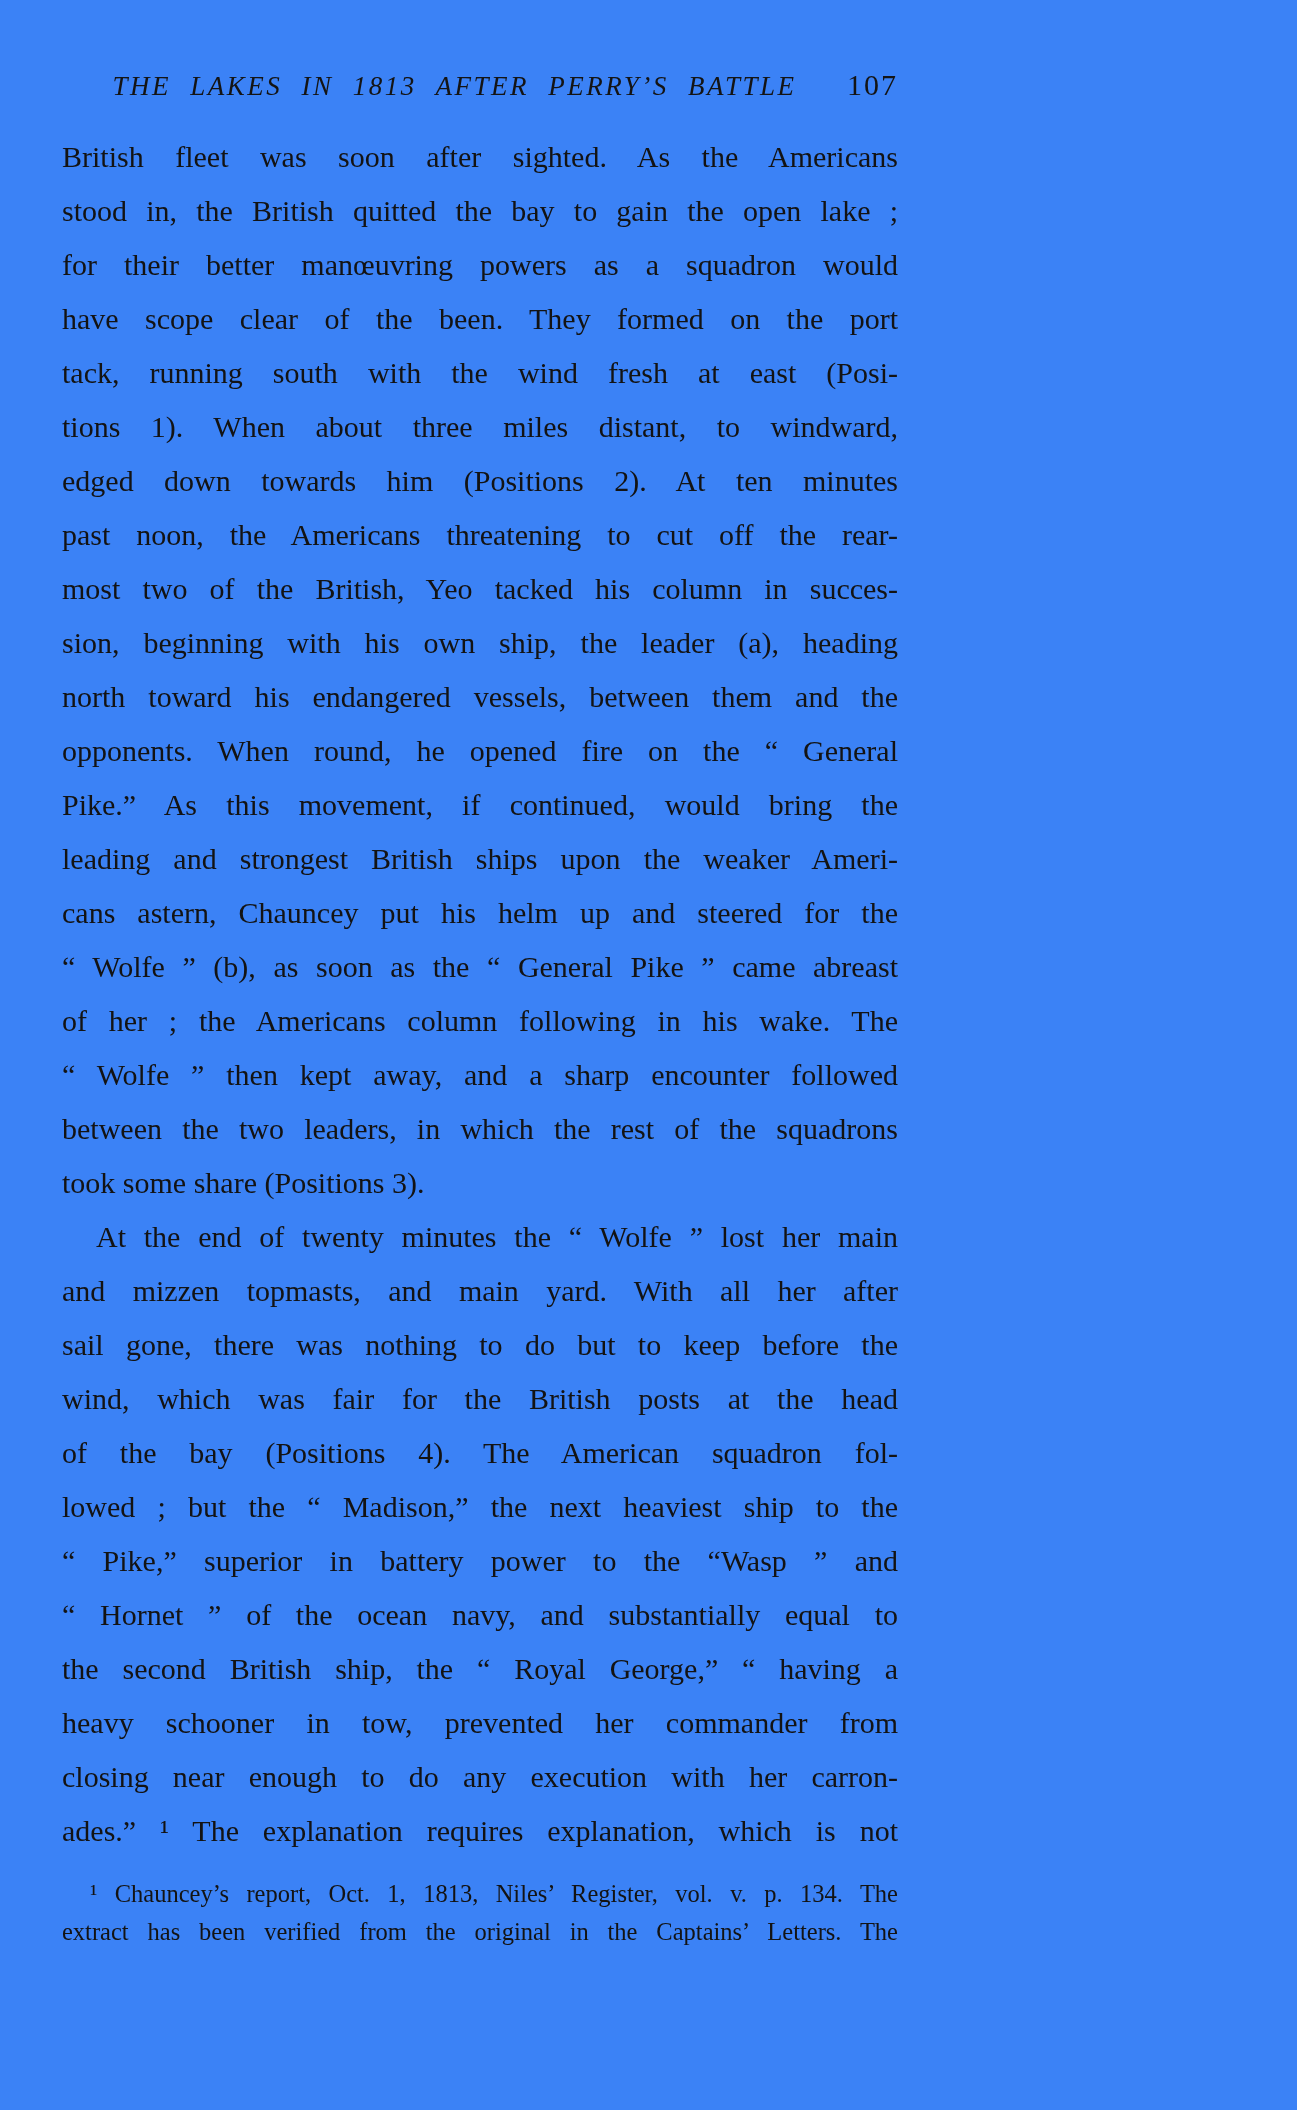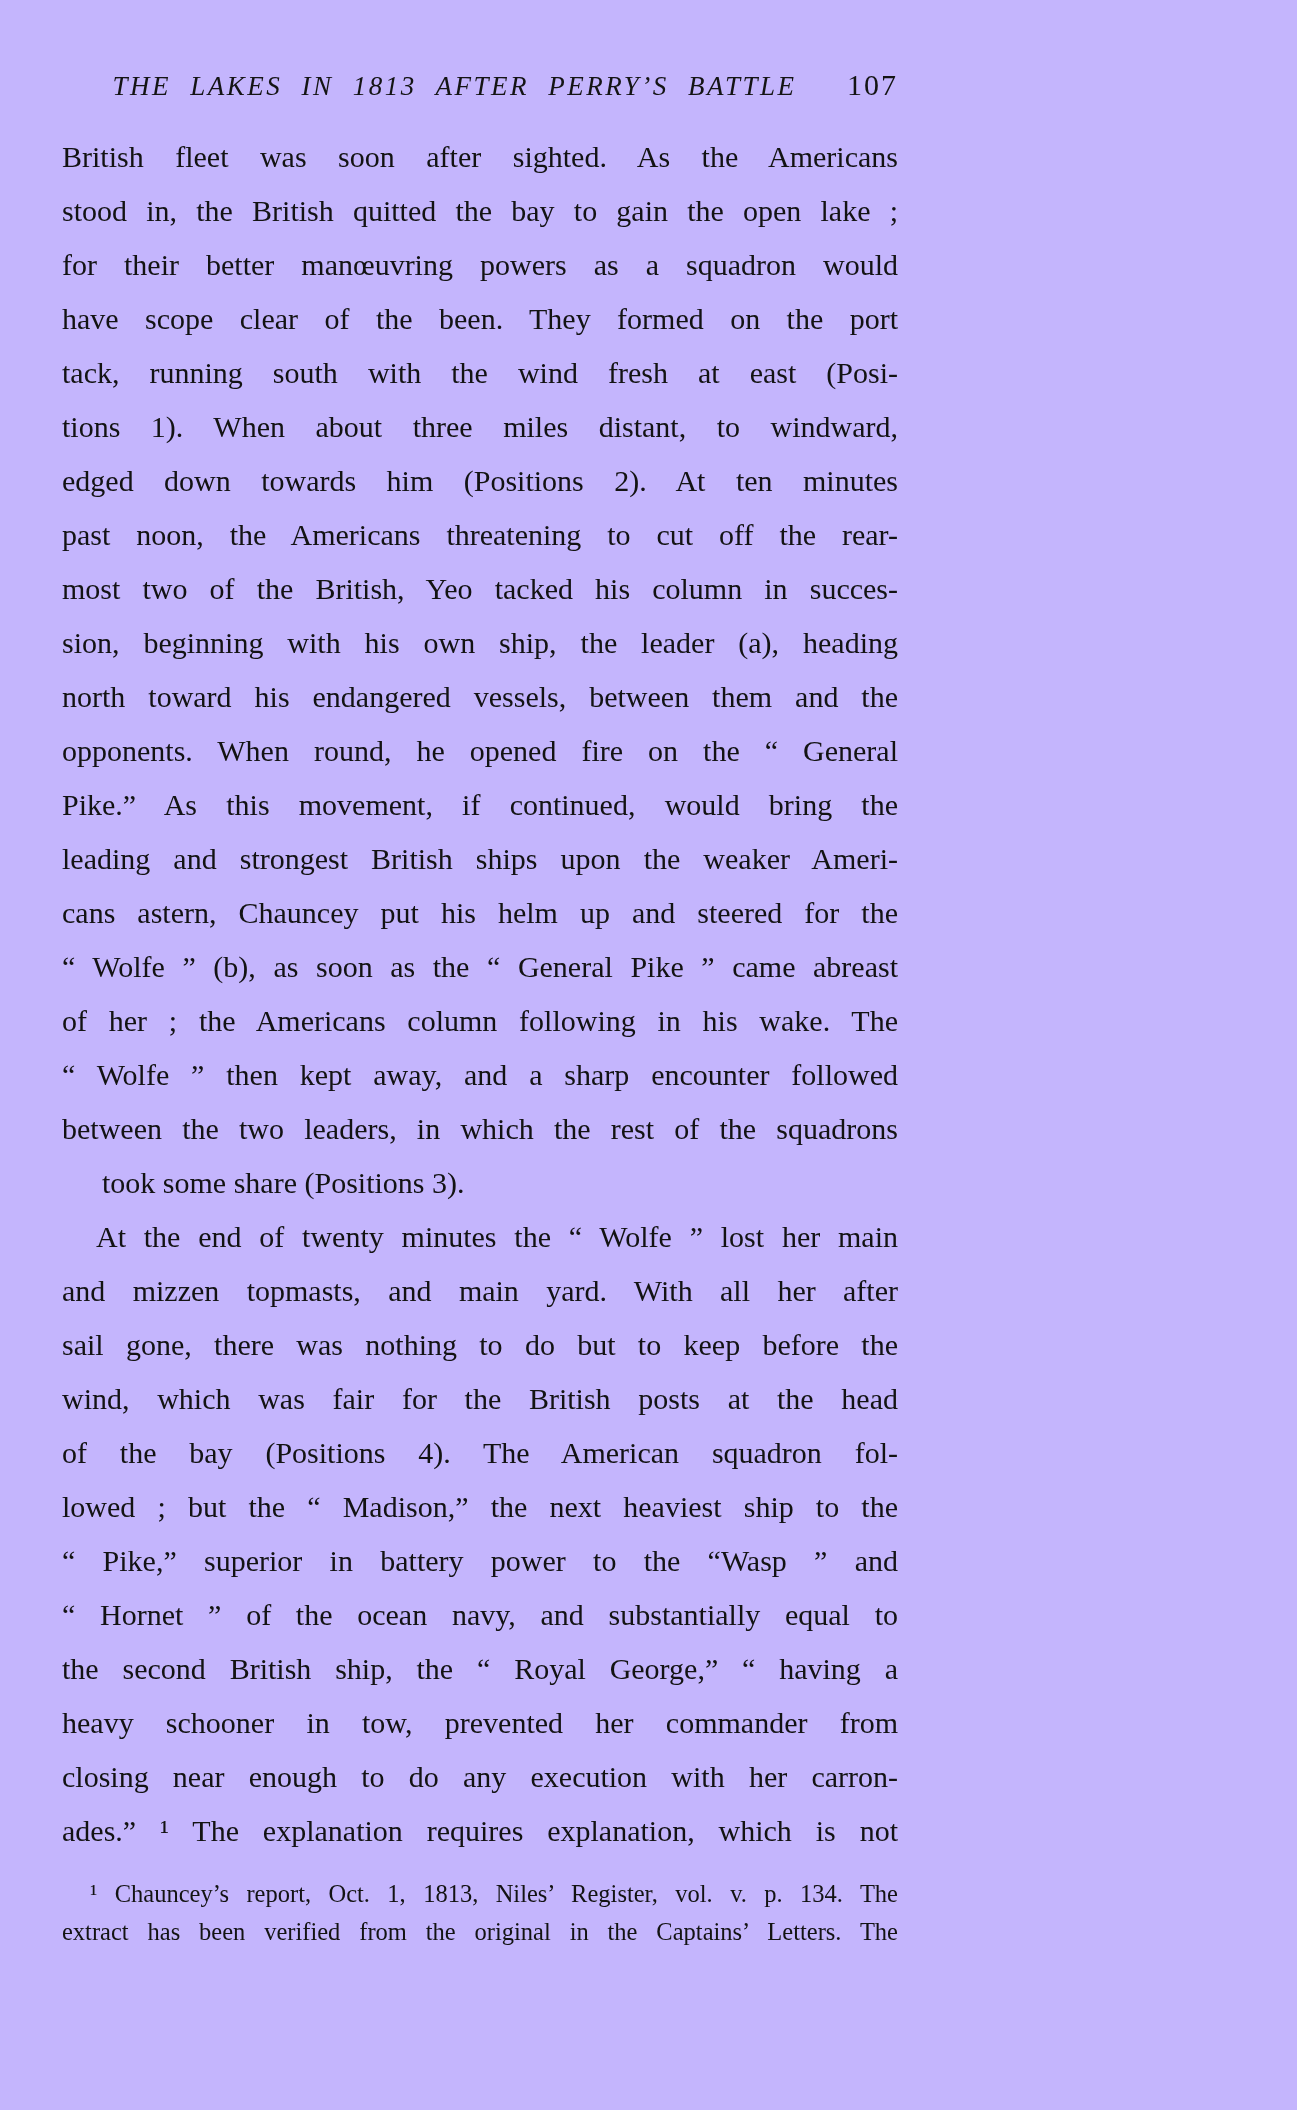--- a/index.html
+++ b/index.html
@@ -4,21 +4,21 @@
 <style>
   html, body {
     margin: 0;
     padding: 0;
     background: #ffffff;
   }
   .page {
     position: relative;
     width: 1297px;
     height: 2110px;
-    background: #c4b5fd;
+    background: #3b82f6;
     color: #111111;
     font-family: "Liberation Serif", "DejaVu Serif", serif;
     box-sizing: border-box;
     padding-top: 68px;
   }
   .measure {
     width: 836px;
     margin-left: 62px;
   }
   .running-head {
@@ -48,21 +48,20 @@
     color: #131313;
   }
   .line {
     text-align: justify;
     text-align-last: justify;
     -moz-text-align-last: justify;
     white-space: normal;
   }
   .last-left .line.line-last {
     text-align-last: left;
-    margin-left: 40px;
     -moz-text-align-last: left;
   }
   .indent-first .line:first-child {
     text-indent: 34px;
   }
   .footnote {
     margin-top: 17px;
     font-size: 24.5px;
     line-height: 38px;
     color: #131313;

